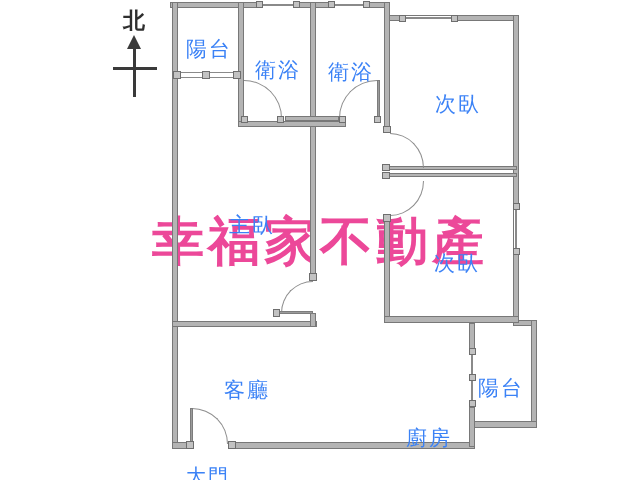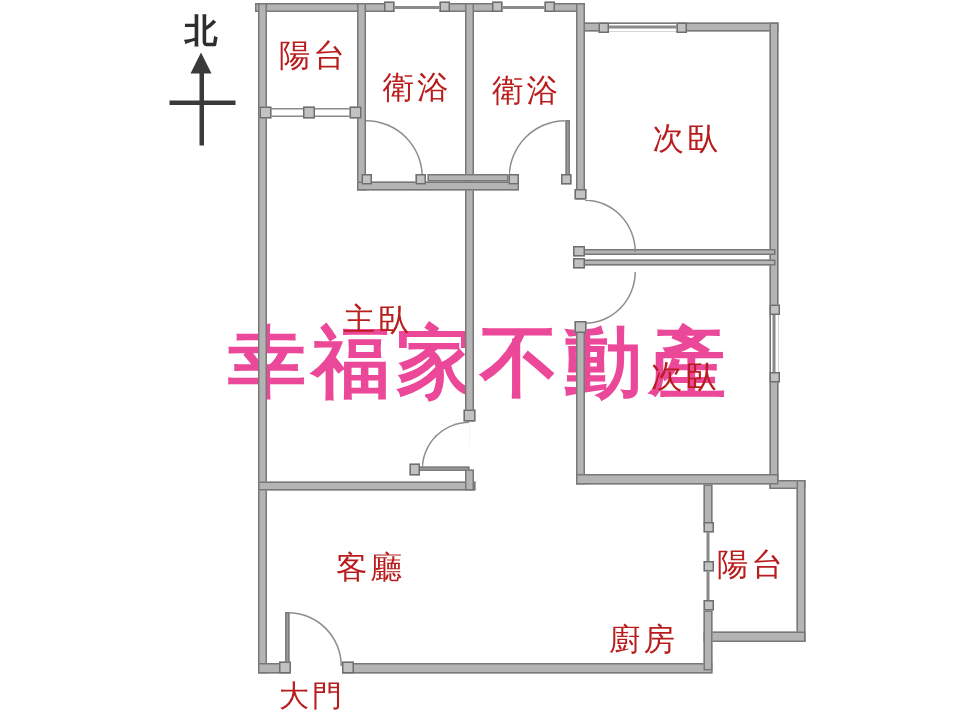--- a/index.html
+++ b/index.html
@@ -10,22 +10,22 @@
   .wall   { position:absolute; background:#b4b4b4; border:1px solid #787878; box-sizing:border-box; z-index:2; }
   .cap    { position:absolute; background:#c2c2c2; border:1px solid #6e6e6e; box-sizing:border-box; z-index:4; }
   .gap    { position:absolute; background:#ffffff; z-index:3; }
   .winline{ position:absolute; background:#8a8a8a; z-index:3; }
   .slider { position:absolute; background:#ffffff; border-top:1.5px solid #8a8a8a; border-bottom:1.5px solid #8a8a8a; box-sizing:border-box; z-index:3; }
   .thin   { position:absolute; background:#9b9b9b; border:1px solid #7d7d7d; box-sizing:border-box; z-index:3; }
   .arc    { position:absolute; border:0 solid #8d8d8d; box-sizing:border-box; z-index:2; }
   .arc.ne { border-top-width:1.5px; border-right-width:1.5px;  border-top-right-radius:100% 100%; }
   .arc.nw { border-top-width:1.5px; border-left-width:1.5px;   border-top-left-radius:100% 100%; }
   .arc.se { border-bottom-width:1.5px; border-right-width:1.5px; border-bottom-right-radius:100% 100%; }
-  .label  { position:absolute; transform:translate(-50%,-50%); color:#b91c1c; font-size:21px;
-            letter-spacing:2px; white-space:nowrap; z-index:5; }
+  .label  { position:absolute; transform:translate(-50%,-50%); color:#3b82f6; font-size:21px;
+            letter-spacing:2px; white-space:nowrap; z-index:5;margin-top:12px; }
   .label.big { font-size:20px; }
   #watermark {
     position:absolute; left:320px; top:242px; transform:translate(-50%,-50%);
     font-size:52px; font-weight:bold; letter-spacing:4px; color:#ec4899;
     white-space:nowrap; z-index:1;
   }
   
   #compass { position:absolute; left:105px; top:8px; width:60px; height:95px; z-index:5; }
   #compass .n-label { position:absolute; left:29px; top:13px; transform:translate(-50%,-50%);
             font-size:22px; font-weight:bold; color:#2e2e2e; letter-spacing:0; }

